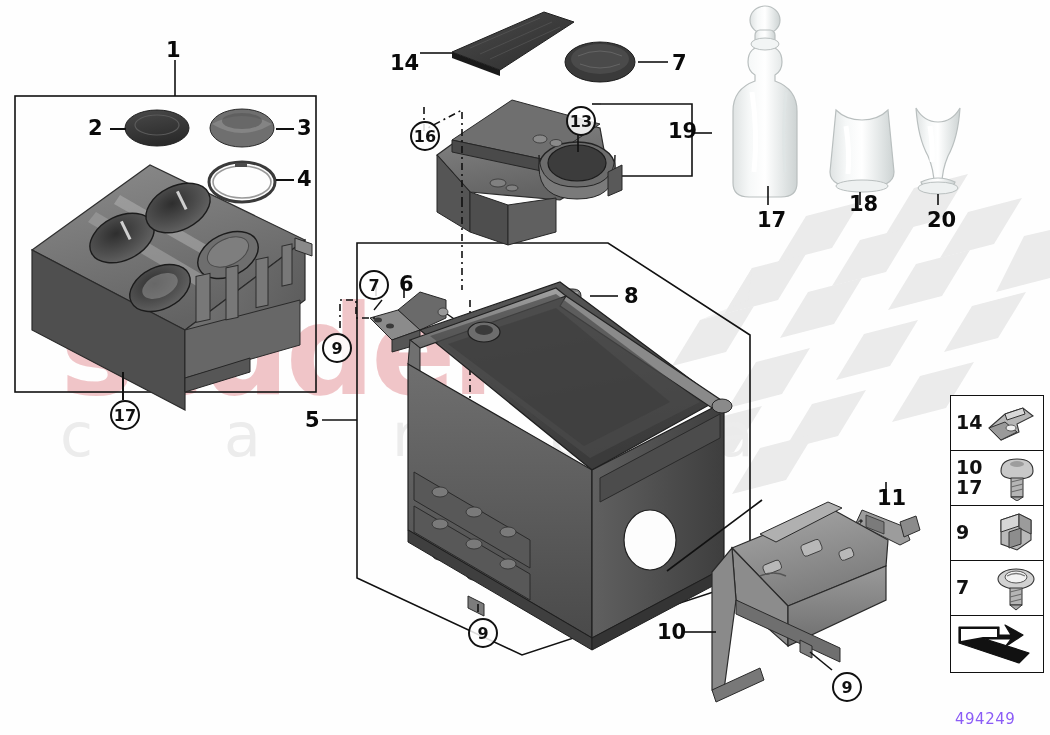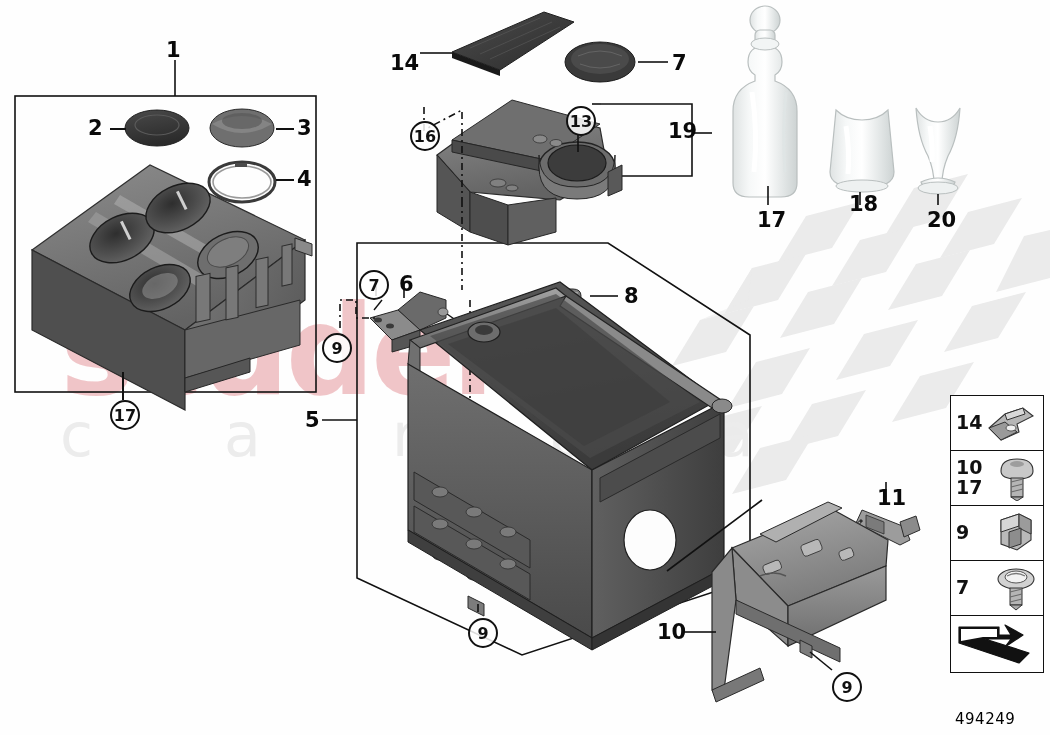--- a/index.html
+++ b/index.html
@@ -33,21 +33,21 @@
 
   svg.ov{position:absolute;left:0;top:0;width:1050px;height:735px;pointer-events:none;}
 
   
   #legend{position:absolute;left:950px;top:395px;width:92px;border:1.6px solid #111;background:rgba(255,255,255,.9);}
   .lg-cell{position:relative;height:54px;border-bottom:1.6px solid #111;display:flex;align-items:center;}
   .lg-cell:last-child{border-bottom:none;height:56px;}
   .lg-num{font-weight:bold;font-size:19px;color:#111;padding-left:5px;
           font-family:"DejaVu Sans",sans-serif;line-height:1.05;}
   .lg-art{position:absolute;right:4px;top:50%;transform:translateY(-50%);}
-  #partno{position:absolute;left:955px;top:710px;font-size:15px;color:#000000;letter-spacing:.5px;
+  #partno{position:absolute;left:955px;top:710px;font-size:15px;color:#8b5cf6;letter-spacing:.5px;
           font-family:"DejaVu Sans",sans-serif;}
 </style>
 </head>
 <body>
 
 <div id="stage">
 
   <svg class="ov" viewBox="0 0 1050 735">
     <defs>
       <g id="chk">

